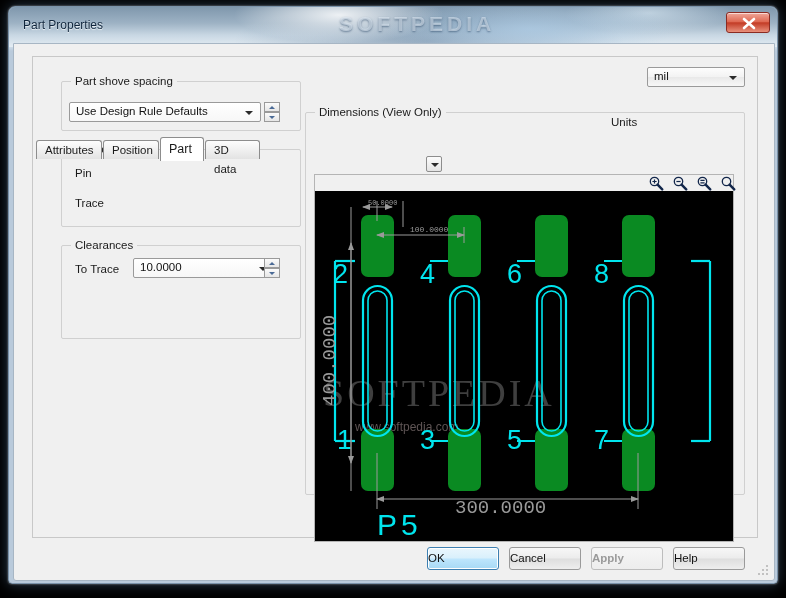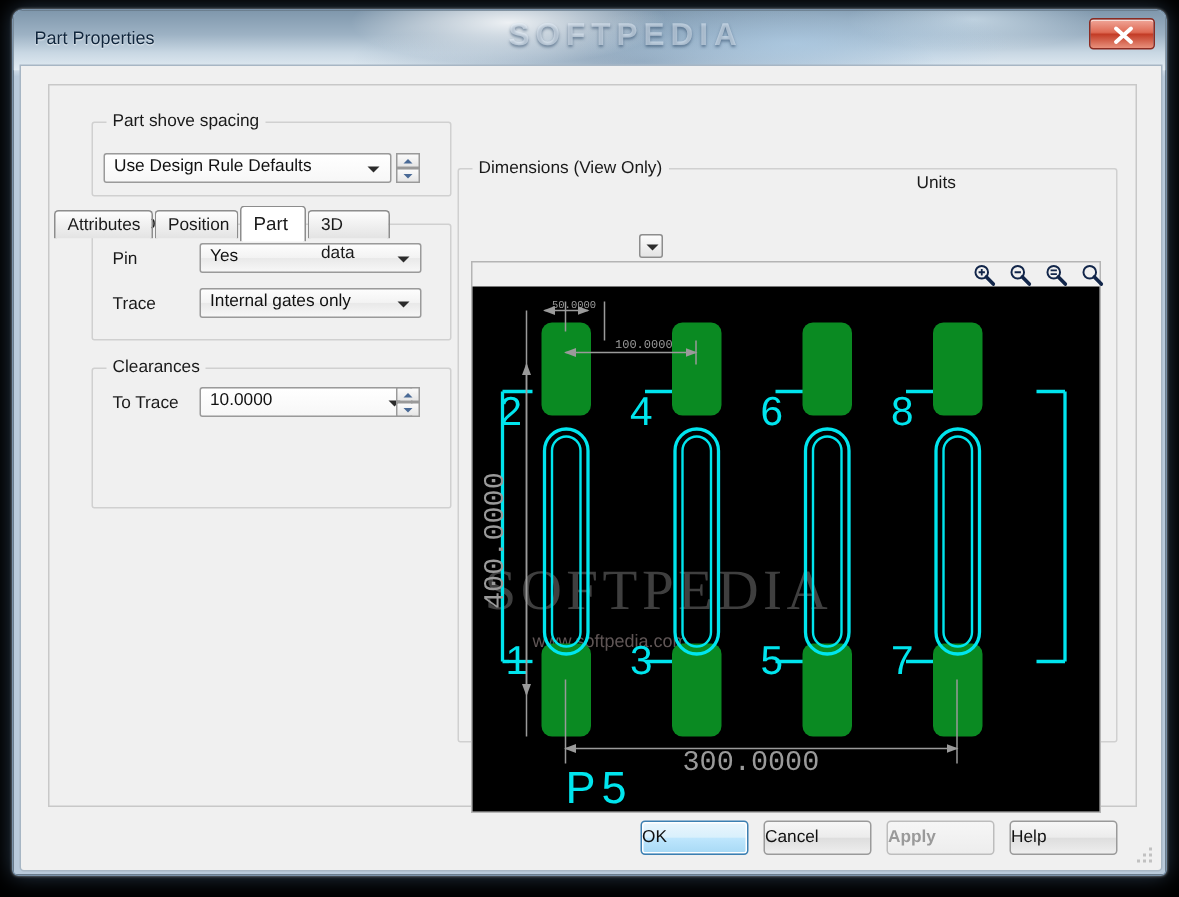--- a/index.html
+++ b/index.html
@@ -119,20 +119,24 @@
     <div id="tabs">
       <div class="tab" style="left:0px;width:66px;">Attributes</div>
       <div class="tab" style="left:67px;width:56px;">Position</div>
       <div class="tab active" style="left:124px;width:44px;">Part</div>
       <div class="tab" style="left:169px;width:55px;">3D data</div>
     </div>
 
     <div id="panel">
 
       <div class="flabel" style="left:578px;top:15px;margin-top:44px;">Units</div>
+      <div class="combo" style="left:614px;top:10px;width:98px;">
+        <span class="ctext">mil</span>
+        <span class="carrow"></span>
+      </div>
 
       <div class="group" style="left:28px;top:24px;width:240px;height:50px;">
         <span class="glabel">Part shove spacing</span>
       </div>
       <div class="combo flat" style="left:36px;top:45px;width:192px;">
         <span class="ctext">Use Design Rule Defaults</span>
         <span class="carrow"></span>
       </div>
       <div class="spin" style="left:231px;top:45px;">
         <div class="up">
@@ -140,29 +144,21 @@
           </div>
         <div class="dn">
             <i class="ar"></i>
           </div>
       </div>
 
       <div class="group" style="left:28px;top:92px;width:240px;height:78px;">
         <span class="glabel">Swapping</span>
       </div>
       <div class="flabel" style="left:42px;top:110px;">Pin</div>
-      <div class="combo" style="left:100px;top:105px;width:148px;">
-        <span class="ctext">Yes</span>
-        <span class="carrow"></span>
-      </div>
       <div class="flabel" style="left:42px;top:140px;">Trace</div>
-      <div class="combo" style="left:100px;top:135px;width:148px;">
-        <span class="ctext">Internal gates only</span>
-        <span class="carrow"></span>
-      </div>
 
       <div class="group" style="left:28px;top:188px;width:240px;height:94px;">
         <span class="glabel">Clearances</span>
       </div>
       <div class="flabel" style="left:42px;top:206px;">To Trace</div>
       <div class="combo flat" style="left:100px;top:201px;width:142px;">
         <span class="ctext">10.0000</span>
         <span class="carrow"></span>
       </div>
       <div class="spin" style="left:231px;top:201px;">

